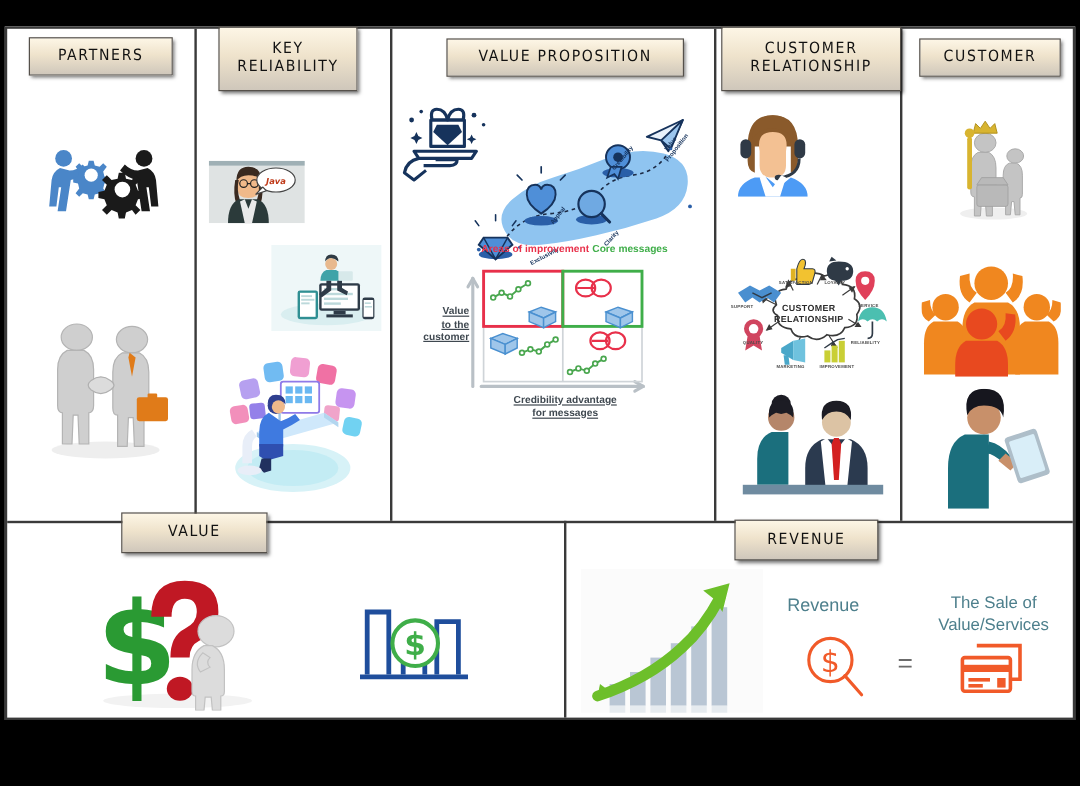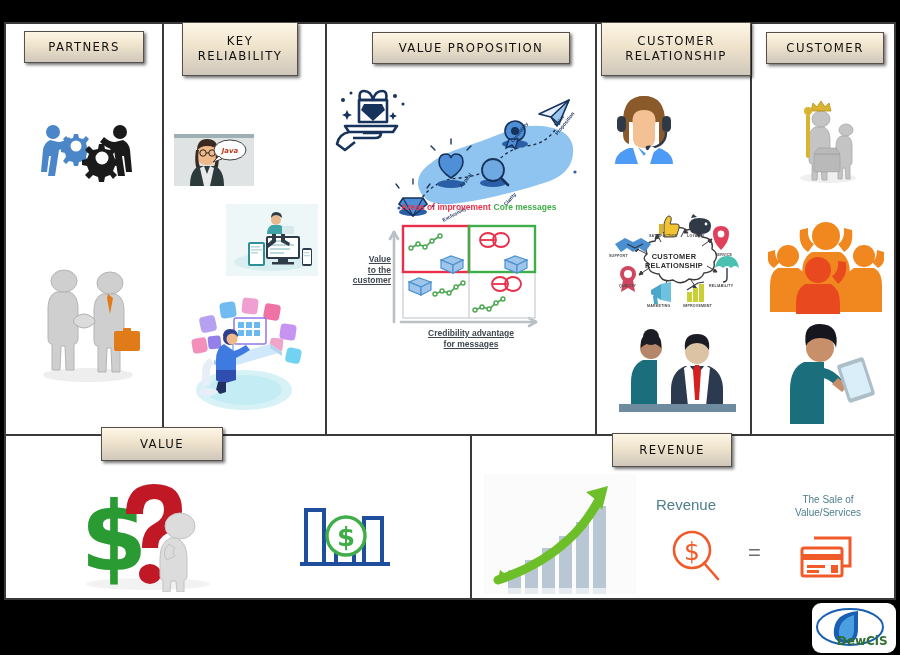--- a/index.html
+++ b/index.html
@@ -589,21 +589,21 @@
         <path d="M14 106 l2 -10 l8 6z" fill="#6dbf2a"></path>
       </svg>
 
       <div class="rev-word" style="left:184px;top:60px;font-size:15px;">Revenue</div>
       <svg class="art" style="left:196px;top:92px;width:56px;height:56px;" viewBox="0 0 56 56">
         <circle cx="24" cy="22" r="18" fill="none" stroke="#f15a29" stroke-width="2.6"></circle>
         <path d="M36 35 l14 16" stroke="#f15a29" stroke-width="2.6" fill="none" stroke-linecap="round"></path>
         <text x="24" y="32" font-size="25" fill="#f15a29" font-family="DejaVu Sans, sans-serif" text-anchor="middle">$</text>
       </svg>
       <div class="rev-word" style="left:276px;top:104px;font-size:22px;color:#6b6b6b;">=</div>
-      <div class="rev-word" style="left:296px;top:58px;width:120px;text-align:center;font-size:10px;line-height:1.25;">
+      <div class="rev-word" style="left:296px;top:58px;width:120px;text-align:center;font-size:14px;line-height:1.25;">
         <span>The Sale of</span><br>
         <span>Value/Services</span>
       </div>
       <svg class="art" style="left:326px;top:98px;width:58px;height:48px;" viewBox="0 0 58 48">
         <path d="M16 4 l36 0 l0 28 l-8 0" fill="none" stroke="#f15a29" stroke-width="3"></path>
         <rect x="4" y="14" width="40" height="28" rx="2" fill="none" stroke="#f15a29" stroke-width="3"></rect>
         <rect x="4" y="20" width="40" height="6" fill="#f15a29"></rect>
         <rect x="9" y="31" width="18" height="3" fill="#f15a29"></rect>
         <rect x="9" y="36" width="12" height="3" fill="#f15a29"></rect>
         <rect x="33" y="31" width="7" height="8" fill="#f15a29"></rect>
@@ -635,27 +635,14 @@
   </div>
 
   <div class="plate" style="left:101px;top:427px;width:120px;height:32px;">
     <span>VALUE</span>
   </div>
 
   <div class="plate" style="left:612px;top:433px;width:118px;height:32px;">
     <span>REVENUE</span>
   </div>
 
-  <div class="logo">
-    <svg style="width:80px;height:46px;" viewBox="0 0 80 46">
-      <ellipse cx="36" cy="22" rx="33" ry="18" fill="none" stroke="#1a5fb4" stroke-width="2"></ellipse>
-      <path d="M44 6 q-22 2 -24 18 q-2 14 12 14 q12 0 12 -14 l0 -18z" fill="#1a5fb4"></path>
-      <path d="M40 10 q-14 4 -15 16 q-1 9 7 9 q8 0 8 -10z" fill="#4a9fe0"></path>
-      <text x="52" y="40" font-size="12" font-weight="bold" fill="#2f6f2f" font-family="DejaVu Sans, sans-serif" text-anchor="end">
-        <tspan>Dew</tspan>
-      </text>
-      <text x="52" y="40" font-size="12" font-weight="bold" fill="#2f6f2f" font-family="DejaVu Sans, sans-serif">
-        <tspan>CiS</tspan>
-      </text>
-    </svg>
-  </div>
 
 </div>
 
 </body></html>

